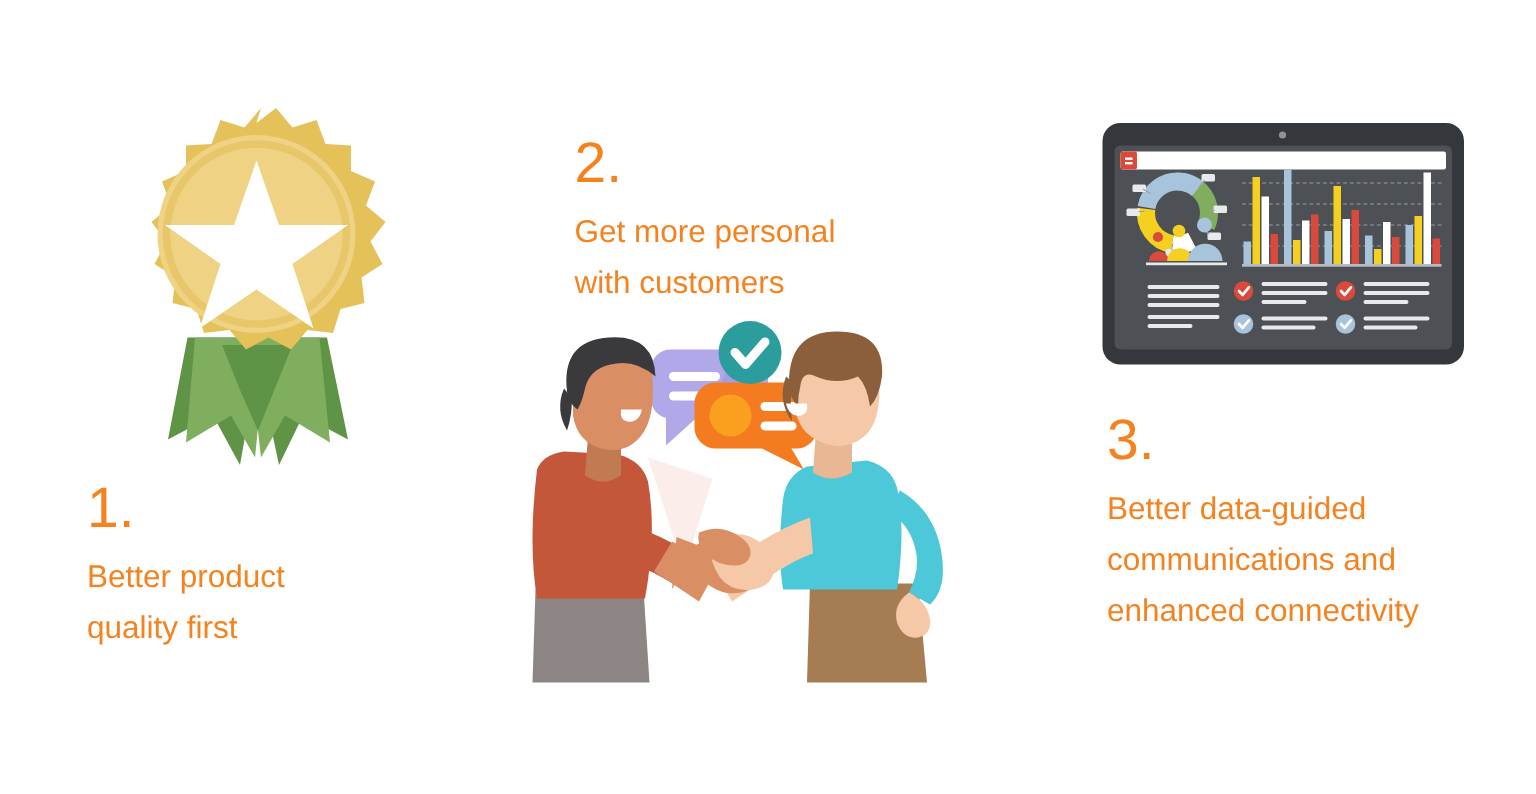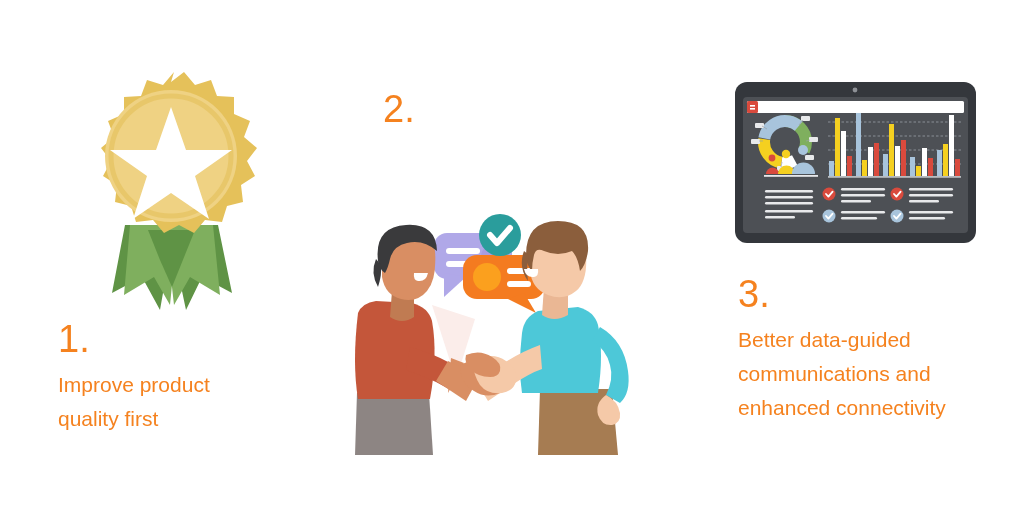--- a/index.html
+++ b/index.html
@@ -51,21 +51,21 @@
           M151 27 l13 -10 l11 13 l16 -5 l6 16 l17 1 l0 17 l16 7 l-6 16 l13 11 l-10 13 l8 15 l-14 9 l2 17 l-16 4 l-5 16 l-17 -2 l-11 13 l-15 -8 l-15 8 l-11 -13 l-17 2 l-5 -16 l-16 -4 l2 -17 l-14 -9 l8 -15 l-10 -13 l13 -11 l-6 -16 l16 -7 l0 -17 l17 -1 l6 -16 l16 5 l11 -13 Z"></path>
         <circle cx="151" cy="101" r="66" fill="#EFD283"></circle>
         <circle cx="151" cy="101" r="60" fill="none" stroke="#E8C76A" stroke-width="5"></circle>
         <polygon points="151,52 166,95 212,95 175,121 189,164 151,138 113,164 127,121 90,95 136,95" fill="#FFFFFF"></polygon>
       </g>
     </svg>
   </div>
 
   <div id="block1">
     <div class="step-num">1.</div>
-    <div class="step-body">Improve product
+    <div class="step-body">Better product
 quality first</div>
   </div>
 
   <div class="art" id="handshake">
     <svg viewBox="0 0 310 240" width="310" height="240">
 
       <g>
         <rect x="86" y="18" width="78" height="46" rx="13" fill="#B0A8E8"></rect>
         <polygon points="96,58 96,82 118,62" fill="#B0A8E8"></polygon>
         <circle cx="146" cy="42" r="13" fill="#A79CE2"></circle>
@@ -132,20 +132,22 @@
       <g>
         <path d="M112 150 q16 -8 30 -4 q14 4 18 14 q4 12 -8 18 q-14 6 -26 -2 q-14 -8 -14 -26 Z" fill="#D98E63"></path>
         <path d="M126 146 q18 -10 32 0 q12 8 10 20 q-2 10 -14 12 q-14 2 -22 -8 q-8 -12 -6 -24 Z" fill="#F5C9A8"></path>
         <path d="M118 140 q14 -6 26 2 q10 6 8 14 q-2 6 -10 6 q-12 0 -20 -8 q-6 -7 -4 -14 Z" fill="#D98E63"></path>
       </g>
     </svg>
   </div>
 
   <div id="block2">
     <div class="step-num">2.</div>
+    <div class="step-body">Get more personal
+with customers</div>
   </div>
 
   <div class="art" id="tablet">
     <svg viewBox="0 0 245 165" width="245" height="165">
 
       <rect x="2" y="2" width="241" height="161" rx="12" fill="#34373C"></rect>
       <circle cx="122" cy="10" r="2.4" fill="#8E9196"></circle>
 
       <rect x="10" y="17" width="225" height="136" rx="4" fill="#4D5055"></rect>
 

